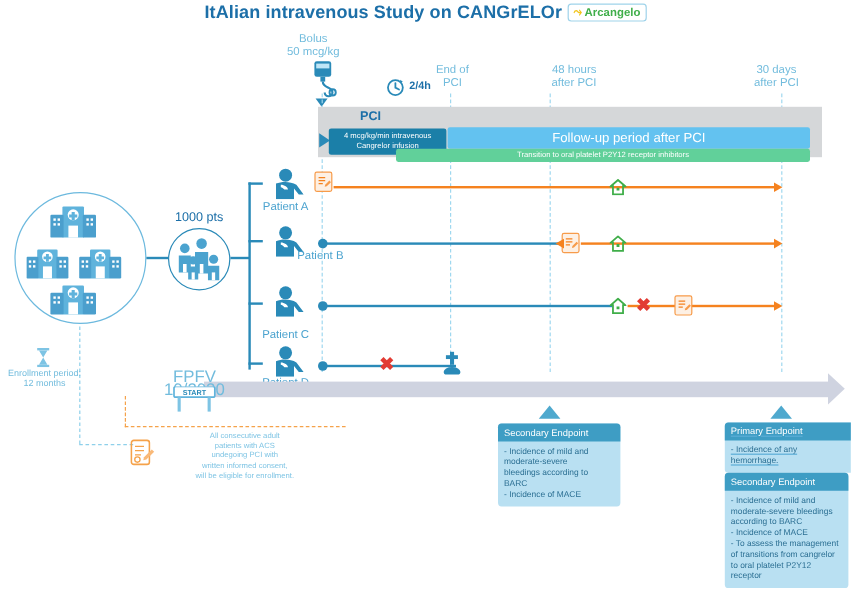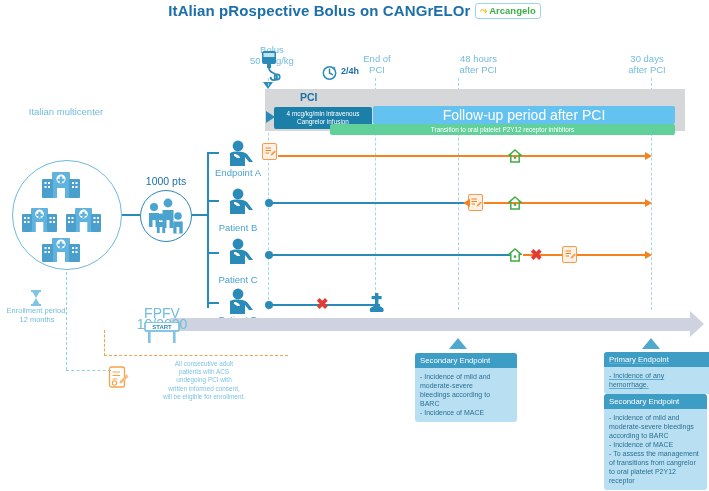--- a/index.html
+++ b/index.html
@@ -48,34 +48,34 @@
     top:89px;left:265px;width:420px;height:42px;background:#d5d7d9;
   }
   #pci-word{top:91px;left:300px;width:60px;font-size:10.5px;font-weight:bold;color:#1c6fa8;}
   #infusion-bar{
     top:107px;left:274px;width:98px;height:22px;background:#1b7fa8;border-radius:2px;
     color:#fff;font-size:6.4px;line-height:8px;text-align:center;
     display:flex;align-items:center;justify-content:center;
   }
   #followup-bar{
     top:106px;left:373px;width:302px;height:18px;background:#63c2f0;border-radius:2px;
-    color:#fff;font-size:14px;text-align:center;line-height:18px;
+    color:#fff;font-size:11px;text-align:center;line-height:18px;
   }
   #transition-bar{
     top:124px;left:330px;width:345px;height:11px;background:#61d09a;border-radius:2px;
     color:#fff;font-size:6.4px;text-align:center;line-height:11px;
   }
   #play-tri{
     top:111px;left:266px;width:0;height:0;
     border-left:9px solid #2a8ab8;border-top:6px solid transparent;border-bottom:6px solid transparent;
   }
   
   .vline{position:absolute;width:0;border-left:1.4px dashed #9fd8ef;}
   
-  #bolus-lbl{top:27px;left:230px;width:84px;margin-top:17px;}
+  #bolus-lbl{top:27px;left:219px;width:84px;}
   #clock-lbl{top:66px;left:322px;width:56px;font-size:9px;font-weight:bold;color:#1c6fa8;text-align:center;}
   #endpci-lbl{top:53px;left:345px;width:64px;}
   #h48-lbl{top:53px;left:425px;width:72px;text-align:right;}
   #d30-lbl{top:53px;left:615px;width:64px;}
   
   .row-line{position:absolute;height:2.2px;}
   .blue{background:#2a8ab8;}
   .orange{background:#f5821f;}
   .dot{position:absolute;width:8px;height:8px;border-radius:50%;background:#2a8ab8;}
   .arrowhead{
@@ -119,25 +119,24 @@
   }
   
   #left-dash-v{top:272px;left:66px;height:98px;border-left:1.4px dashed #8ed0ea;}
   #left-dash-h{top:370px;left:66px;width:45px;border-top:1.4px dashed #8ed0ea;}
   #elig-v{top:330px;left:104px;height:26px;border-left:1.4px dashed #f5a24a;}
 </style>
 </head>
 <body>
 
 <div class="abs" id="title">
-  <span>ItAlian pRospective Bolus on CANGrELOr</span><span id="brand"><span class="wing">⤳</span><span>Arcangelo</span></span>
+  <span>ItAlian intravenous Study on CANGrELOr</span><span id="brand"><span class="wing">⤳</span><span>Arcangelo</span></span>
 </div>
 
 <div class="abs lbl" id="ital-cap">
-  <div>Italian multicenter</div>
 </div>
 
 <div class="abs" id="circle"></div>
 
 <svg class="abs" style="top:168px;left:22px;" width="92" height="96">
   <g fill="#5fb3dc">
 
     <rect x="30" y="4" width="18" height="26" rx="1"></rect>
     <rect x="20" y="11" width="11" height="19" rx="1" fill="#4b9fcd"></rect>
     <rect x="47" y="11" width="11" height="19" rx="1" fill="#4b9fcd"></rect>
@@ -243,30 +242,30 @@
 <div class="conn" style="top:252px;left:207px;width:12px;height:1.6px;"></div>
 <div class="conn" style="top:302px;left:207px;width:12px;height:1.6px;"></div>
 
 <svg class="p-icon" style="top:140px;left:221px;" viewBox="0 0 34 26">
   <g fill="#2a8ab8">
     <circle cx="17" cy="6" r="5.4"></circle>
     <path d="M9 13c5-2 12-2 17 1l6 8h-4l-4-5v9H9z"></path>
     <path d="M13 14c3 0 6 2 6 4h-3c-1-1-2-2-3-2z" fill="#fff"></path>
   </g>
 </svg>
-<div class="p-name" style="top:167px;left:210px;">Endpoint A</div>
+<div class="p-name" style="top:167px;left:210px;">Patient A</div>
 
 <svg class="p-icon" style="top:188px;left:221px;" viewBox="0 0 34 26">
   <g fill="#2a8ab8">
     <circle cx="17" cy="6" r="5.4"></circle>
     <path d="M9 13c5-2 12-2 17 1l6 8h-4l-4-5v9H9z"></path>
     <path d="M13 14c3 0 6 2 6 4h-3c-1-1-2-2-3-2z" fill="#fff"></path>
   </g>
 </svg>
-<div class="p-name" style="top:222px;left:210px;">Patient B</div>
+<div class="p-name" style="top:208px;left:210px;padding-left:29px;">Patient B</div>
 
 <svg class="p-icon" style="top:238px;left:221px;" viewBox="0 0 34 26">
   <g fill="#2a8ab8">
     <circle cx="17" cy="6" r="5.4"></circle>
     <path d="M9 13c5-2 12-2 17 1l6 8h-4l-4-5v9H9z"></path>
     <path d="M13 14c3 0 6 2 6 4h-3c-1-1-2-2-3-2z" fill="#fff"></path>
   </g>
 </svg>
 <div class="p-name" style="top:274px;left:210px;">Patient C</div>
 

